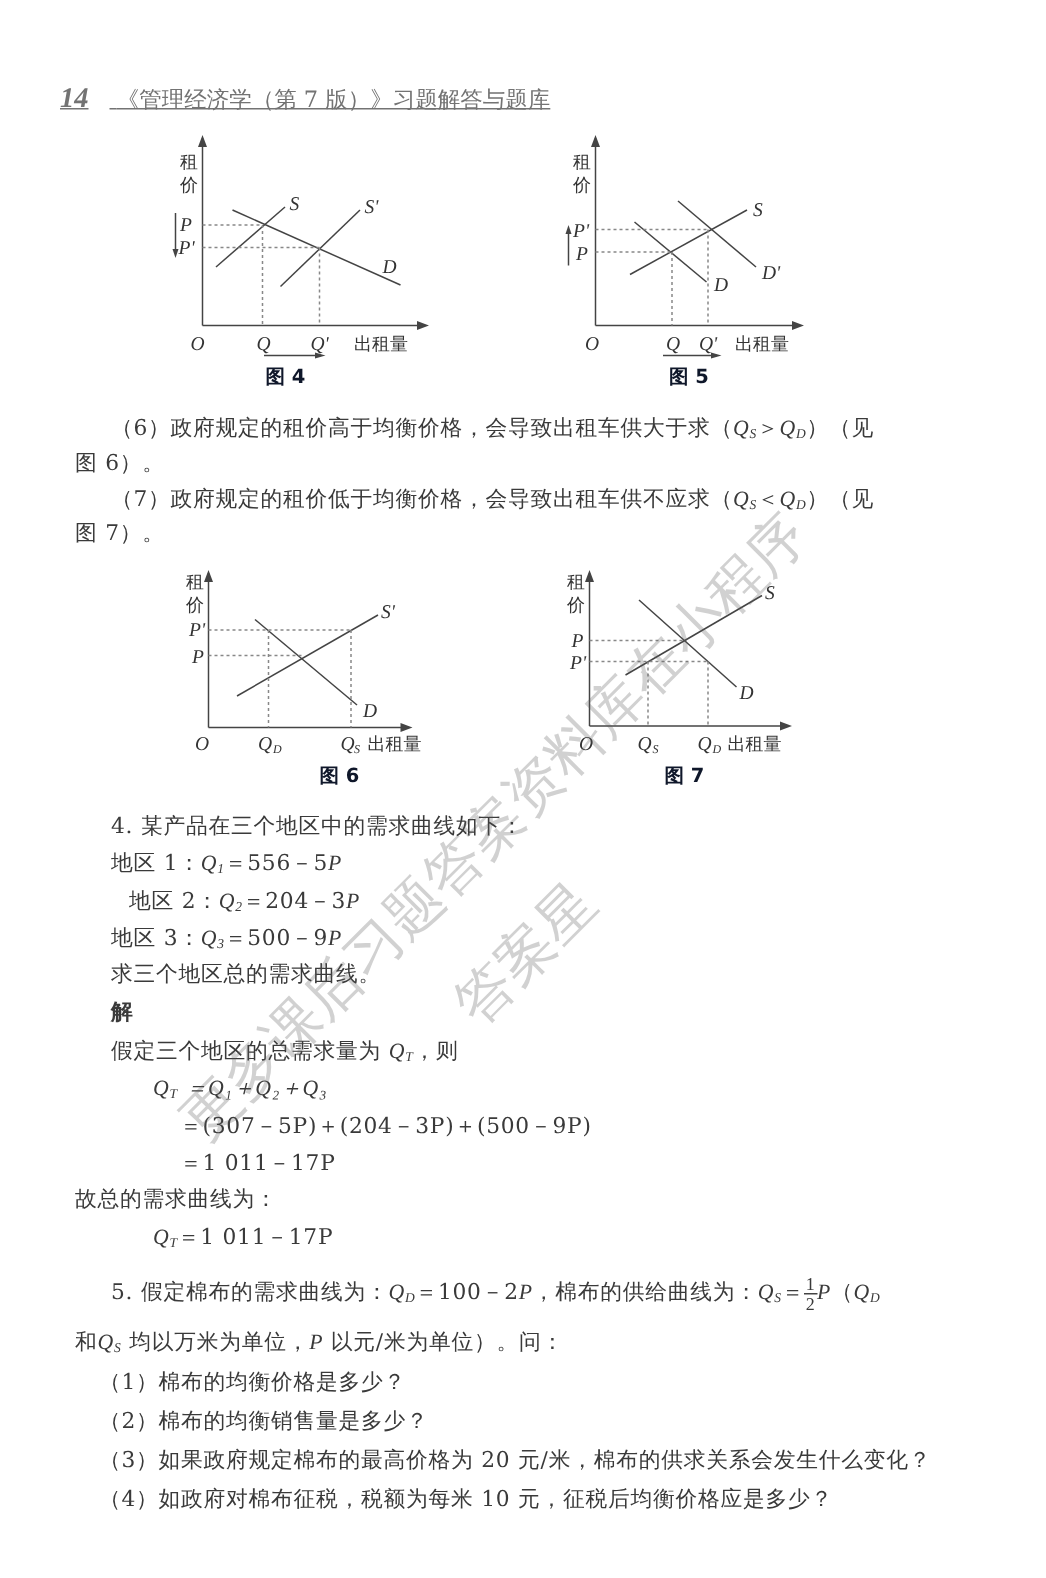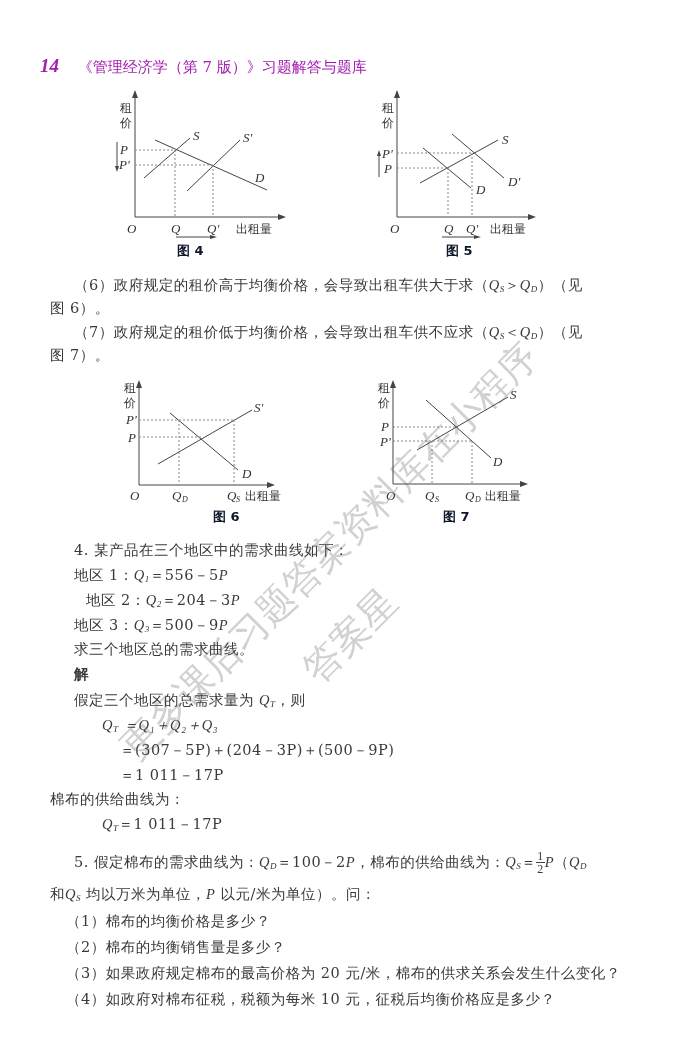--- a/index.html
+++ b/index.html
@@ -1,21 +1,21 @@
 <!DOCTYPE html>
 <html><head>
 <meta charset="utf-8">
 <style>
   html, body { margin: 0; padding: 0; }
   body {
     width: 697px; height: 1052px; background: #ffffff; position: relative; overflow: hidden;
     font-family: "DejaVu Serif", "Liberation Serif", serif; color: #3a3a3a;
   }
   .abs { position: absolute; }
-  .header { left: 40px; top: 55px; font-size: 15px; color: #a21caf; white-space: nowrap; }
+  .header { left: 40px; top: 55px; font-size: 15px; color: #737373; white-space: nowrap; text-decoration: underline; }
   .header .pno { font-family: "Liberation Serif", serif; font-style: italic; font-weight: bold; font-size: 19px; margin-right: 14px; }
   .line { position: absolute; font-size: 14.5px; white-space: nowrap; color: #3a3a3a; letter-spacing: 0.5px; }
   .m { font-family: "Liberation Serif", serif; font-style: italic; }
   .sub { font-size: 9px; font-style: italic; vertical-align: -2px; font-family: "Liberation Serif", serif; }
   .fig { position: absolute; }
   .fig svg text { font-family: "Liberation Serif", serif; fill: #333; }
   .caption { position: absolute; font-size: 13px; font-weight: bold; color: #0f172a; font-family: "DejaVu Sans", sans-serif; }
   .bold { font-weight: bold; }
   .frac { display: inline-block; vertical-align: middle; text-align: center; font-size: 12px; line-height: 12px; font-family: "Liberation Serif", serif; }
   .frac span { display: block; }
@@ -172,21 +172,21 @@
 <div class="line" style="left:74px;top:640px;">求三个地区总的需求曲线。</div>
 <div class="line bold" style="left:74px;top:665px;">解</div>
 <div class="line" style="left:74px;top:691px;">
   <span>假定三个地区的总需求量为 </span><span class="m">Q</span><span class="sub">T</span><span>，则</span>
 </div>
 <div class="line" style="left:102px;top:716px;">
   <span class="m">Q</span><span class="sub">T</span> <span class="m">＝Q₁＋Q₂＋Q₃</span>
 </div>
 <div class="line" style="left:120px;top:741px;">＝(307－5P)＋(204－3P)＋(500－9P)</div>
 <div class="line" style="left:120px;top:766px;">＝1 011－17P</div>
-<div class="line" style="left:50px;top:790px;">棉布的供给曲线为：</div>
+<div class="line" style="left:50px;top:790px;">故总的需求曲线为：</div>
 <div class="line" style="left:102px;top:815px;">
   <span class="m">Q</span><span class="sub">T</span><span>＝1 011－17P</span>
 </div>
 
 <div class="line" style="left:74px;top:850px;">
   <span>5. 假定棉布的需求曲线为：</span><span class="m">Q</span><span class="sub">D</span><span>＝100－2</span><span class="m">P</span><span>，棉布的供给曲线为：</span><span class="m">Q</span><span class="sub">S</span><span>＝</span><span class="frac"><span class="num">1</span><span>2</span></span><span class="m">P</span><span>（</span><span class="m">Q</span><span class="sub">D</span>
 </div>
 <div class="line" style="left:50px;top:885px;">
   <span>和</span><span class="m">Q</span><span class="sub">S</span><span> 均以万米为单位，</span><span class="m">P</span><span> 以元/米为单位）。问：</span>
 </div>

